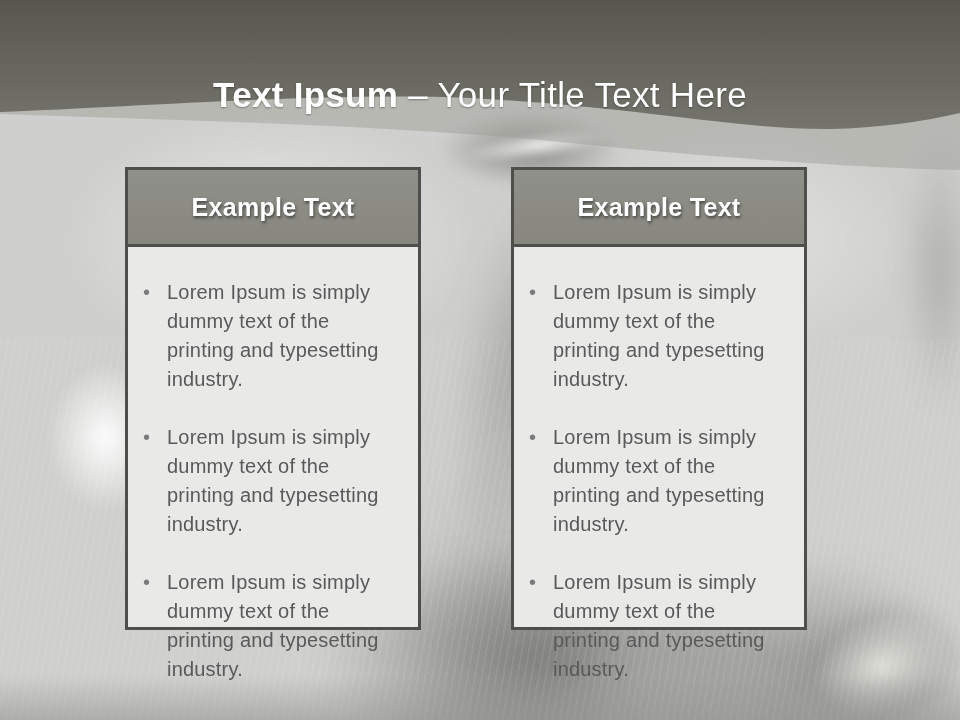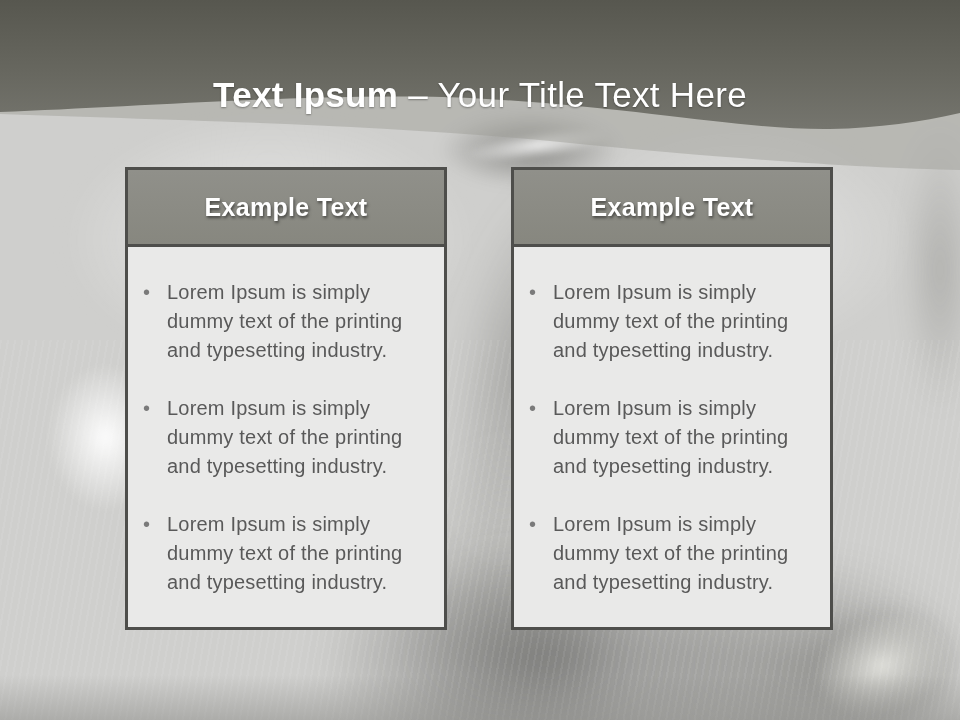--- a/index.html
+++ b/index.html
@@ -39,21 +39,21 @@
   .title{
     position:absolute;left:0;top:52px;width:960px;
     text-align:center;color:#ffffff;font-size:35px;letter-spacing:.3px;
     text-shadow:0 1px 2px rgba(0,0,0,.35);
     white-space:nowrap;
   }
   .title .t-bold{font-weight:700;}
   .title .t-rest{font-weight:400;}
   
   .textblock{
-    position:absolute;top:167px;width:322px;height:463px;
+    position:absolute;top:167px;width:296px;height:463px;
     box-sizing:border-box;border:3px solid #4e4e4b;
     background:#e9e9e8;
   }
   .textblock.left{left:125px;}
   .textblock.right{left:511px;}
   .tb-header{
     height:77px;box-sizing:border-box;border-bottom:3px solid #4e4e4b;
     background:linear-gradient(#90908a, #87877f);
     display:flex;align-items:center;justify-content:center;
     color:#ffffff;font-size:25px;font-weight:700;letter-spacing:.3px;

